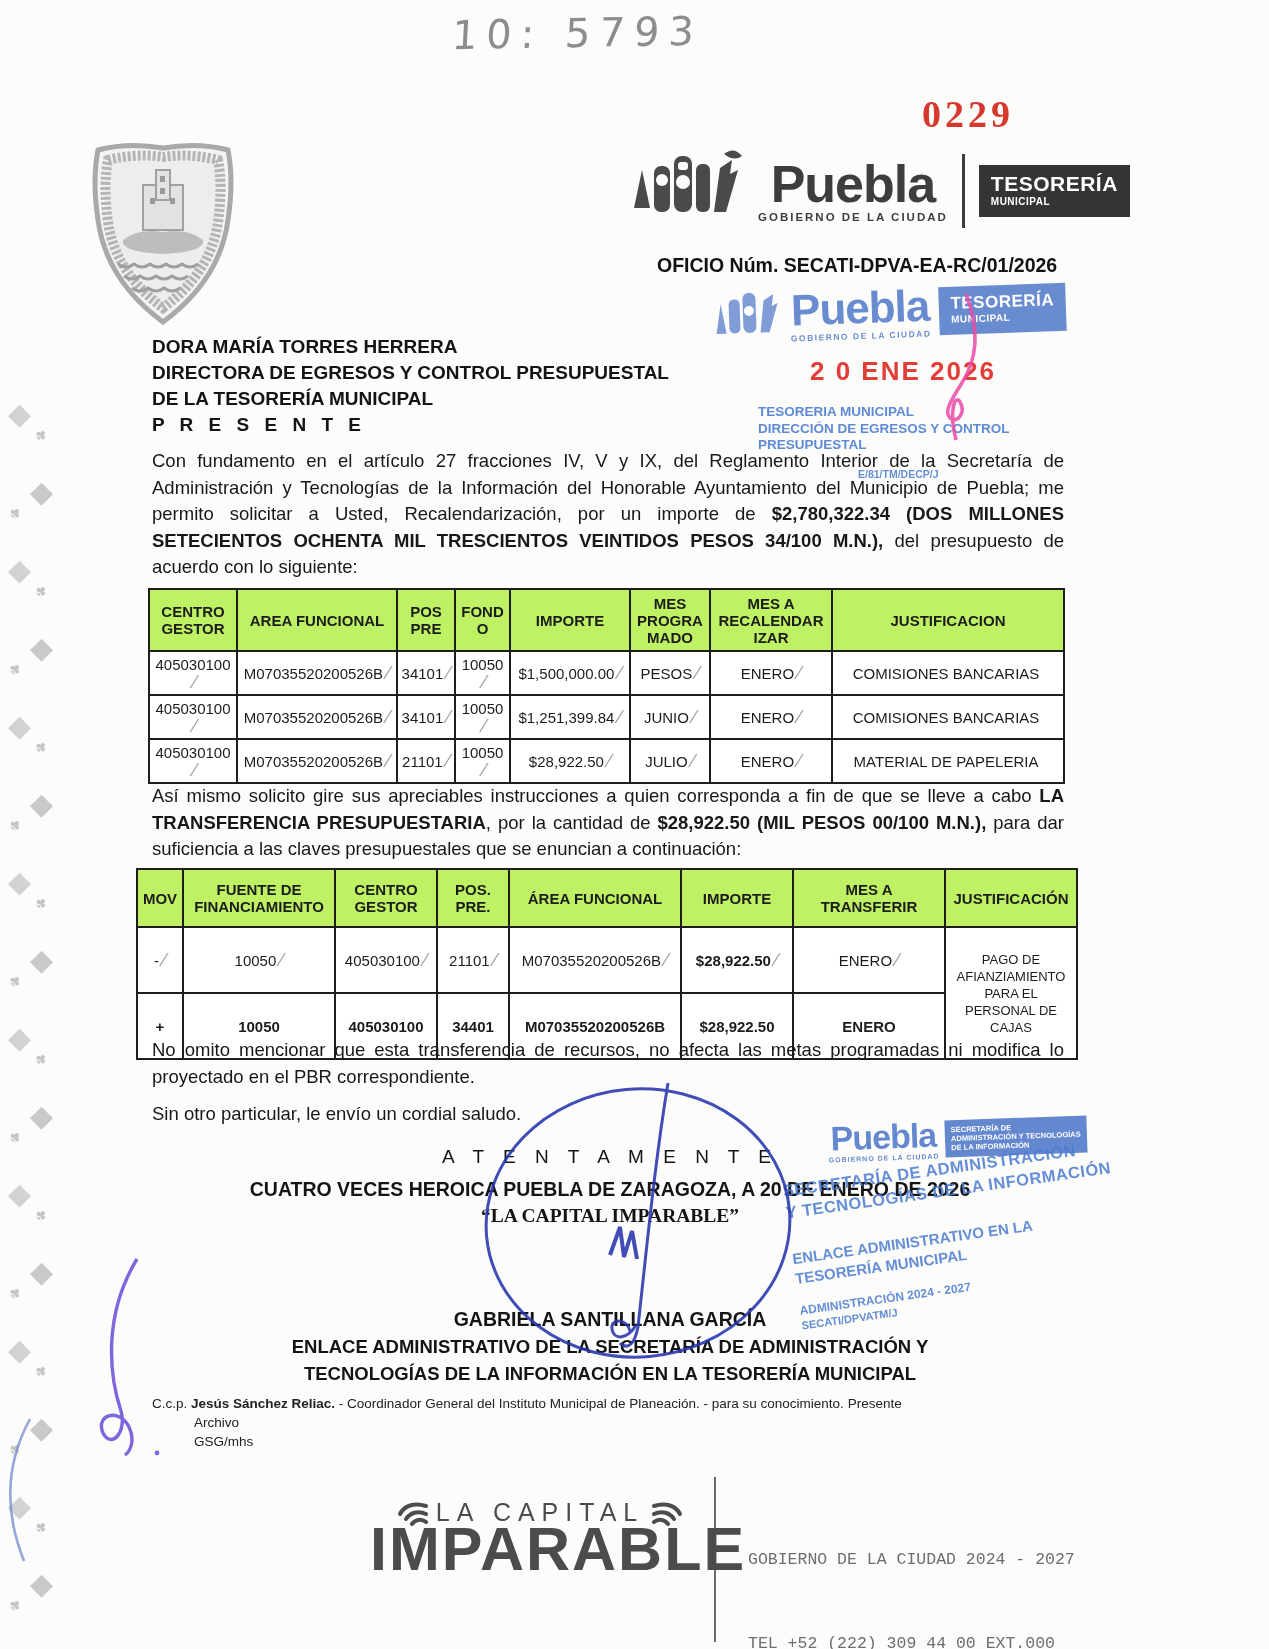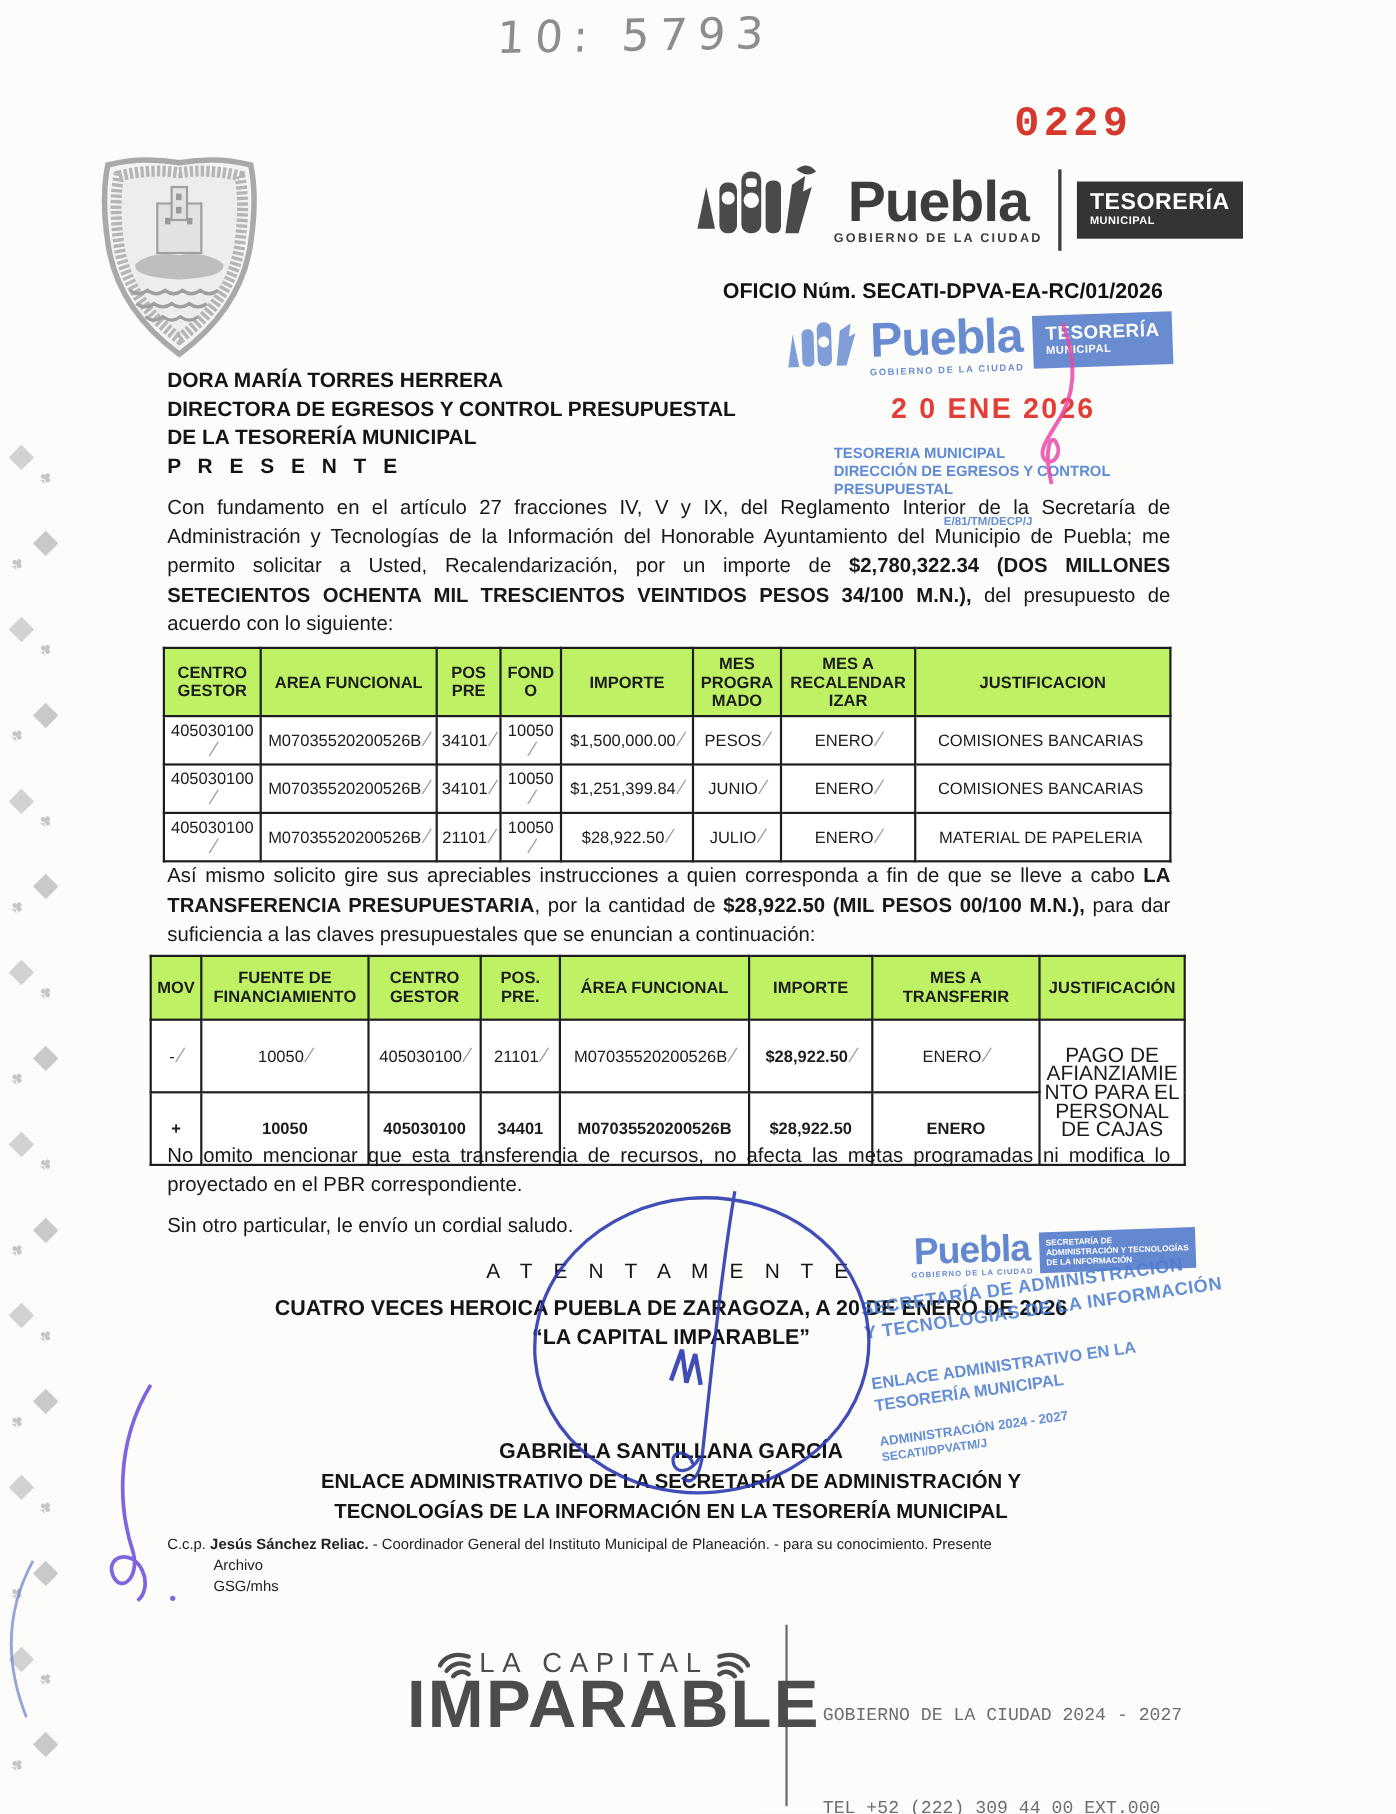--- a/index.html
+++ b/index.html
@@ -2,21 +2,21 @@
 <html lang="es"><head>
 <meta charset="utf-8">
 <style>
   html,body{margin:0;padding:0;background:#e8e8e8;}
   .page{position:relative;width:1269px;height:1649px;background:#fcfcfb;overflow:hidden;
         font-family:"Liberation Sans",sans-serif;color:#1c1c1c;}
 
   
   .handwritten{position:absolute;left:452px;top:10px;font-size:40px;color:#8d8d8d;
     letter-spacing:9px;transform:skewX(-4deg) rotate(-1deg);font-family:"DejaVu Sans",sans-serif;}
-  .folio{position:absolute;left:922px;top:92px;font-family:Liberation Mono, monospace;
+  .folio{position:absolute;left:922px;top:92px;font-family:Liberation Serif, serif;
     font-weight:bold;font-size:38px;letter-spacing:4px;color:#d3281c;opacity:.92;text-align:center;}
 
   
   .crest{position:absolute;left:88px;top:140px;}
 
   
   .brand{position:absolute;left:628px;top:148px;display:flex;align-items:center;gap:10px;}
   .wordmark-wrap{display:flex;flex-direction:column;align-items:center;}
   .wordmark{font-size:52px;font-weight:bold;color:#3d3d3d;letter-spacing:-1px;line-height:50px;}
   .tagline{font-size:11.5px;font-weight:bold;color:#3d3d3d;letter-spacing:2px;margin-top:2px;}
@@ -59,27 +59,27 @@
   #t1 tbody tr{height:44px;}
   #t2{left:136px;top:868px;width:940px;}
   #t2 thead th{height:52px;}
   #t2 tbody tr{height:66px;}
   #t2 td:nth-child(6){font-weight:bold;}
   #t2 tbody tr:nth-child(2) td{font-weight:bold;}
   
   #t1 tbody td::after, #t2 tbody tr:first-child td:not(.merged)::after{
     content:"⁄";color:#9e9e9e;font-size:19px;margin-left:4px;font-weight:normal;}
   #t1 tbody td:last-child::after{content:"";}
-  td.merged{font-size:19px;}
+  td.merged{font-size:13px;}
 
   
   .center-block{position:absolute;left:120px;width:980px;text-align:center;color:#141414;}
   #atent{top:1146px;font-size:19px;font-weight:normal;letter-spacing:7px;}
   #citydate{top:1178px;font-size:19.5px;font-weight:bold;}
-  #motto{top:1205px;font-size:19.5px;font-weight:bold;}
+  #motto{top:1205px;font-size:19.5px;font-weight:bold;font-family:Liberation Serif, serif;}
   #signame{top:1308px;font-size:19.5px;font-weight:bold;}
   #sigtitle1{top:1336px;font-size:18.5px;font-weight:bold;}
   #sigtitle2{top:1363px;font-size:18.5px;font-weight:bold;}
 
   .sati{position:absolute;left:790px;top:1150px;width:420px;transform:rotate(-8deg);
         color:#4a7bd0;opacity:.85;font-weight:bold;}
   .sati .l-big{font-size:16.5px;line-height:22px;letter-spacing:.5px;}
   .sati .l-med{font-size:15px;line-height:20px;}
   .sati .l-sm{font-size:12px;line-height:16px;margin-top:14px;}
   .sati .l-xs{font-size:11px;line-height:14px;}

